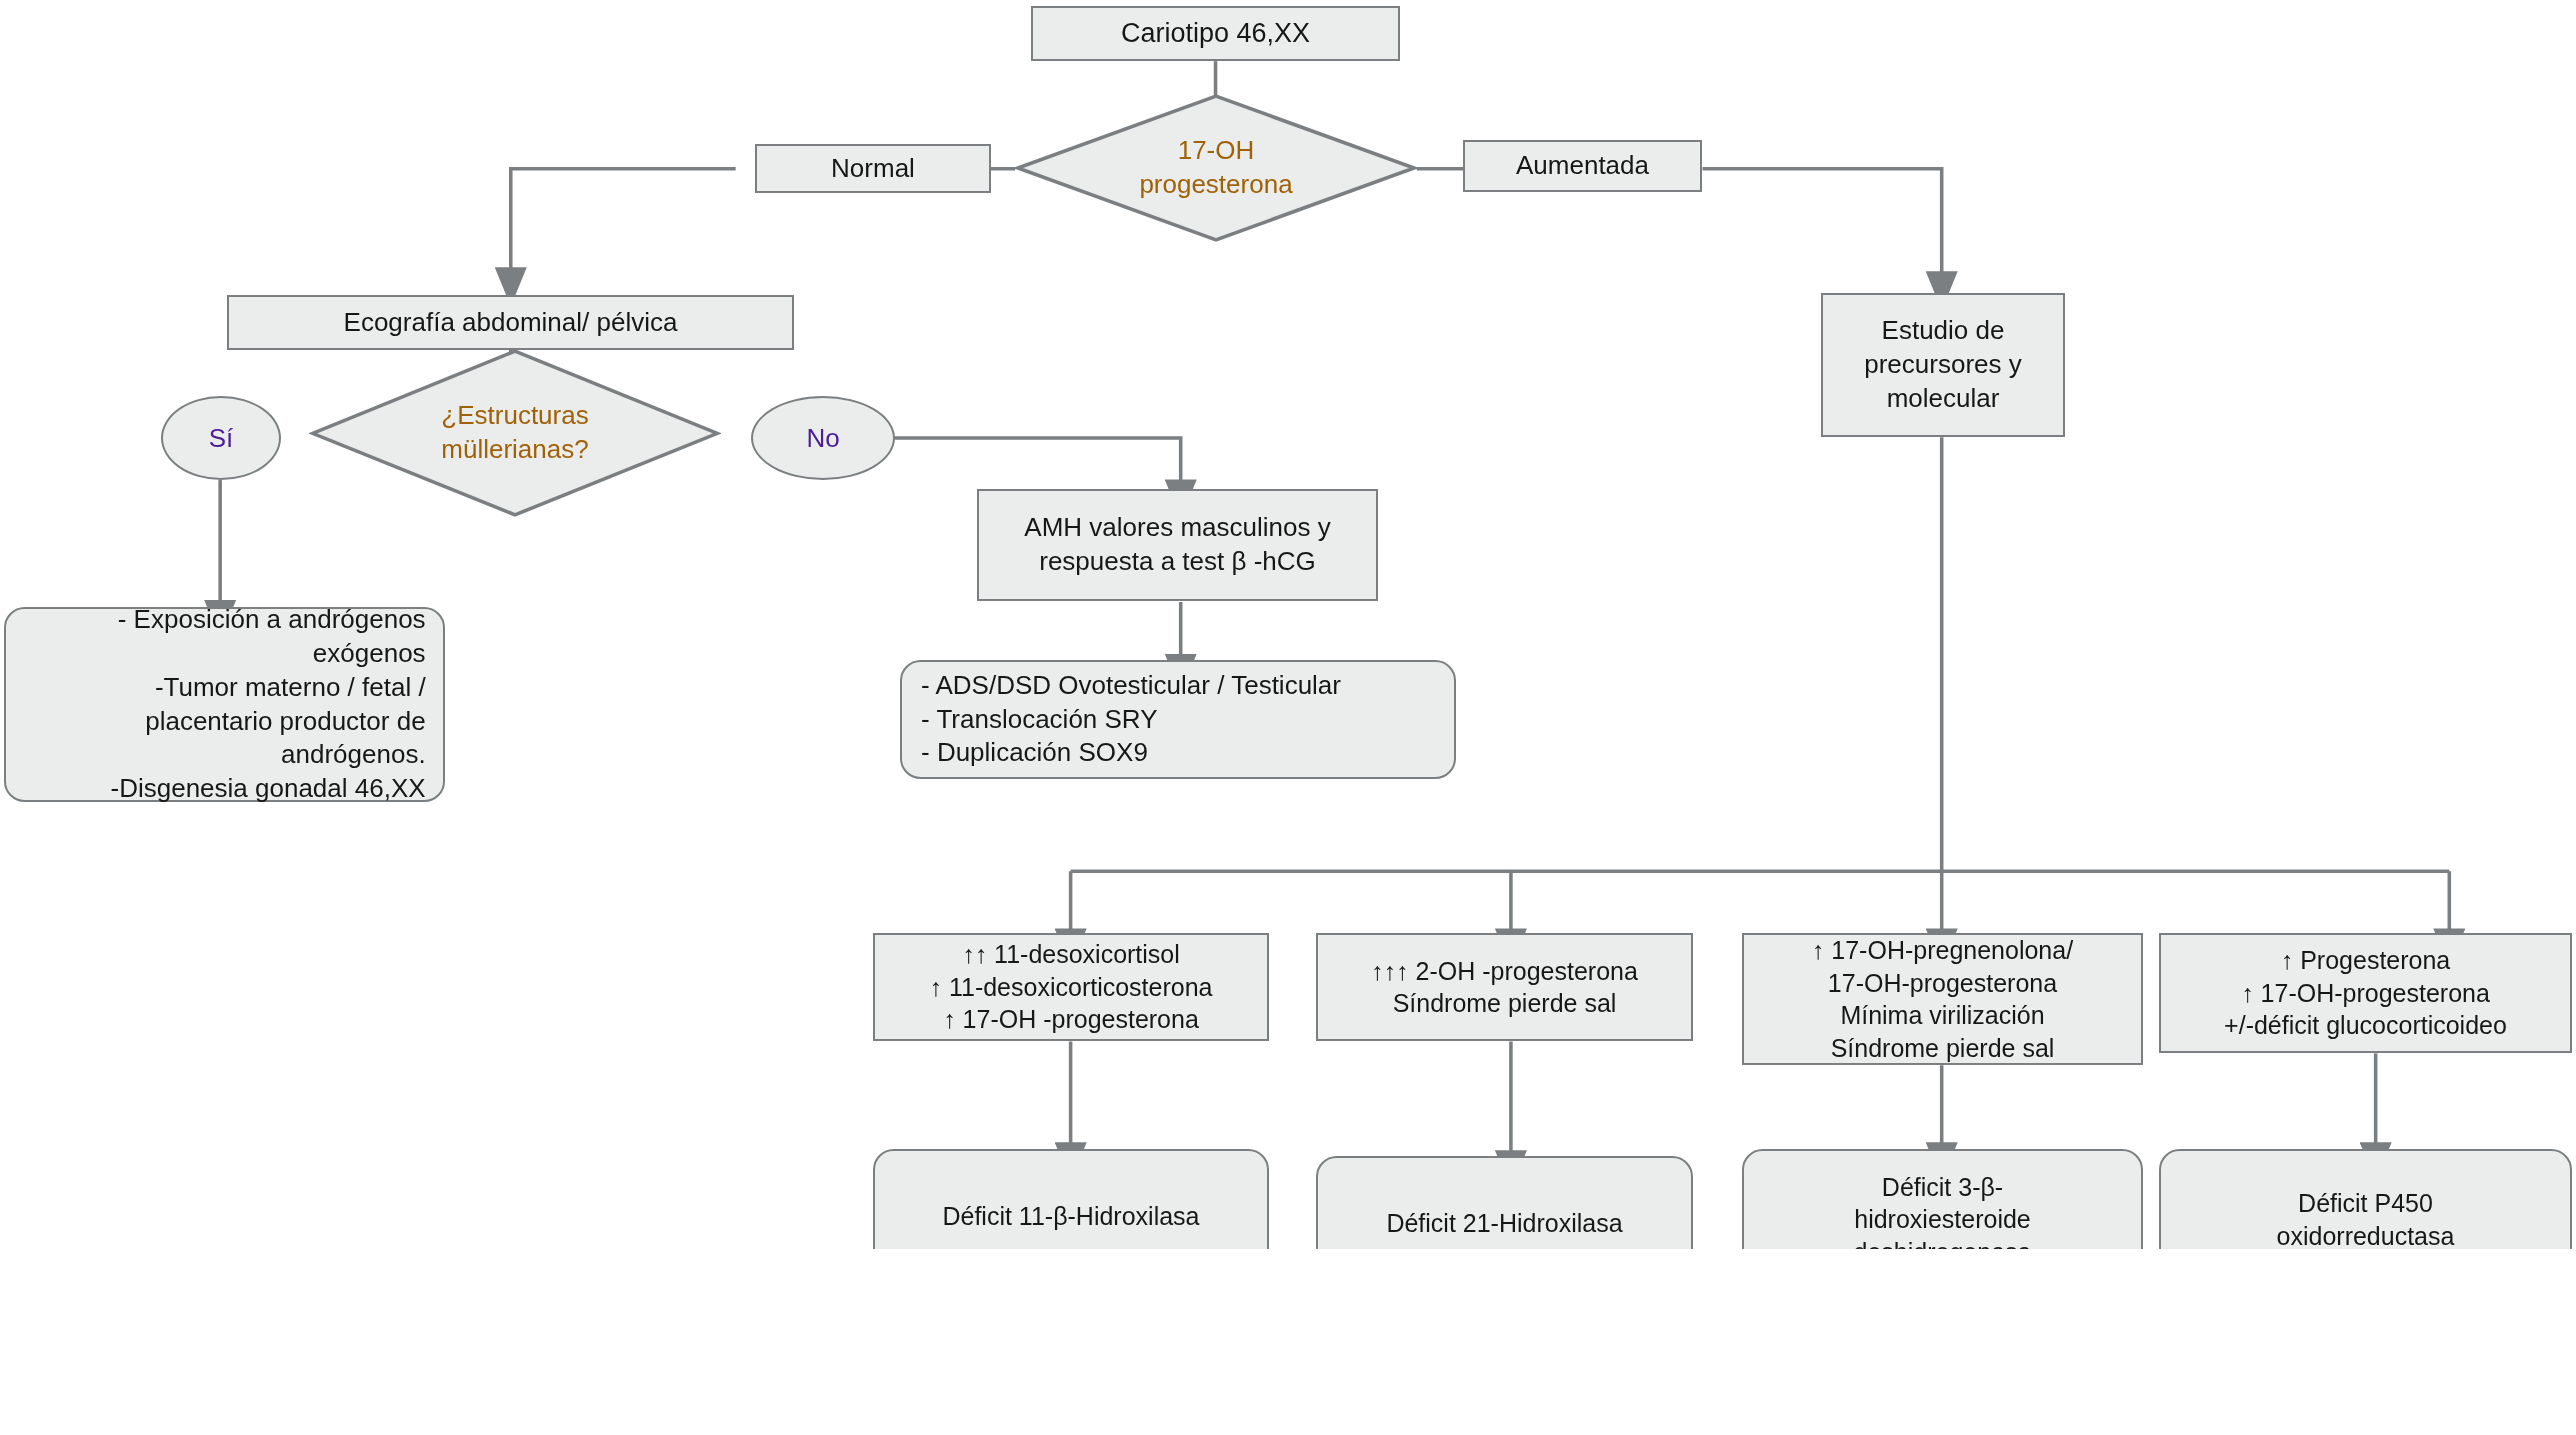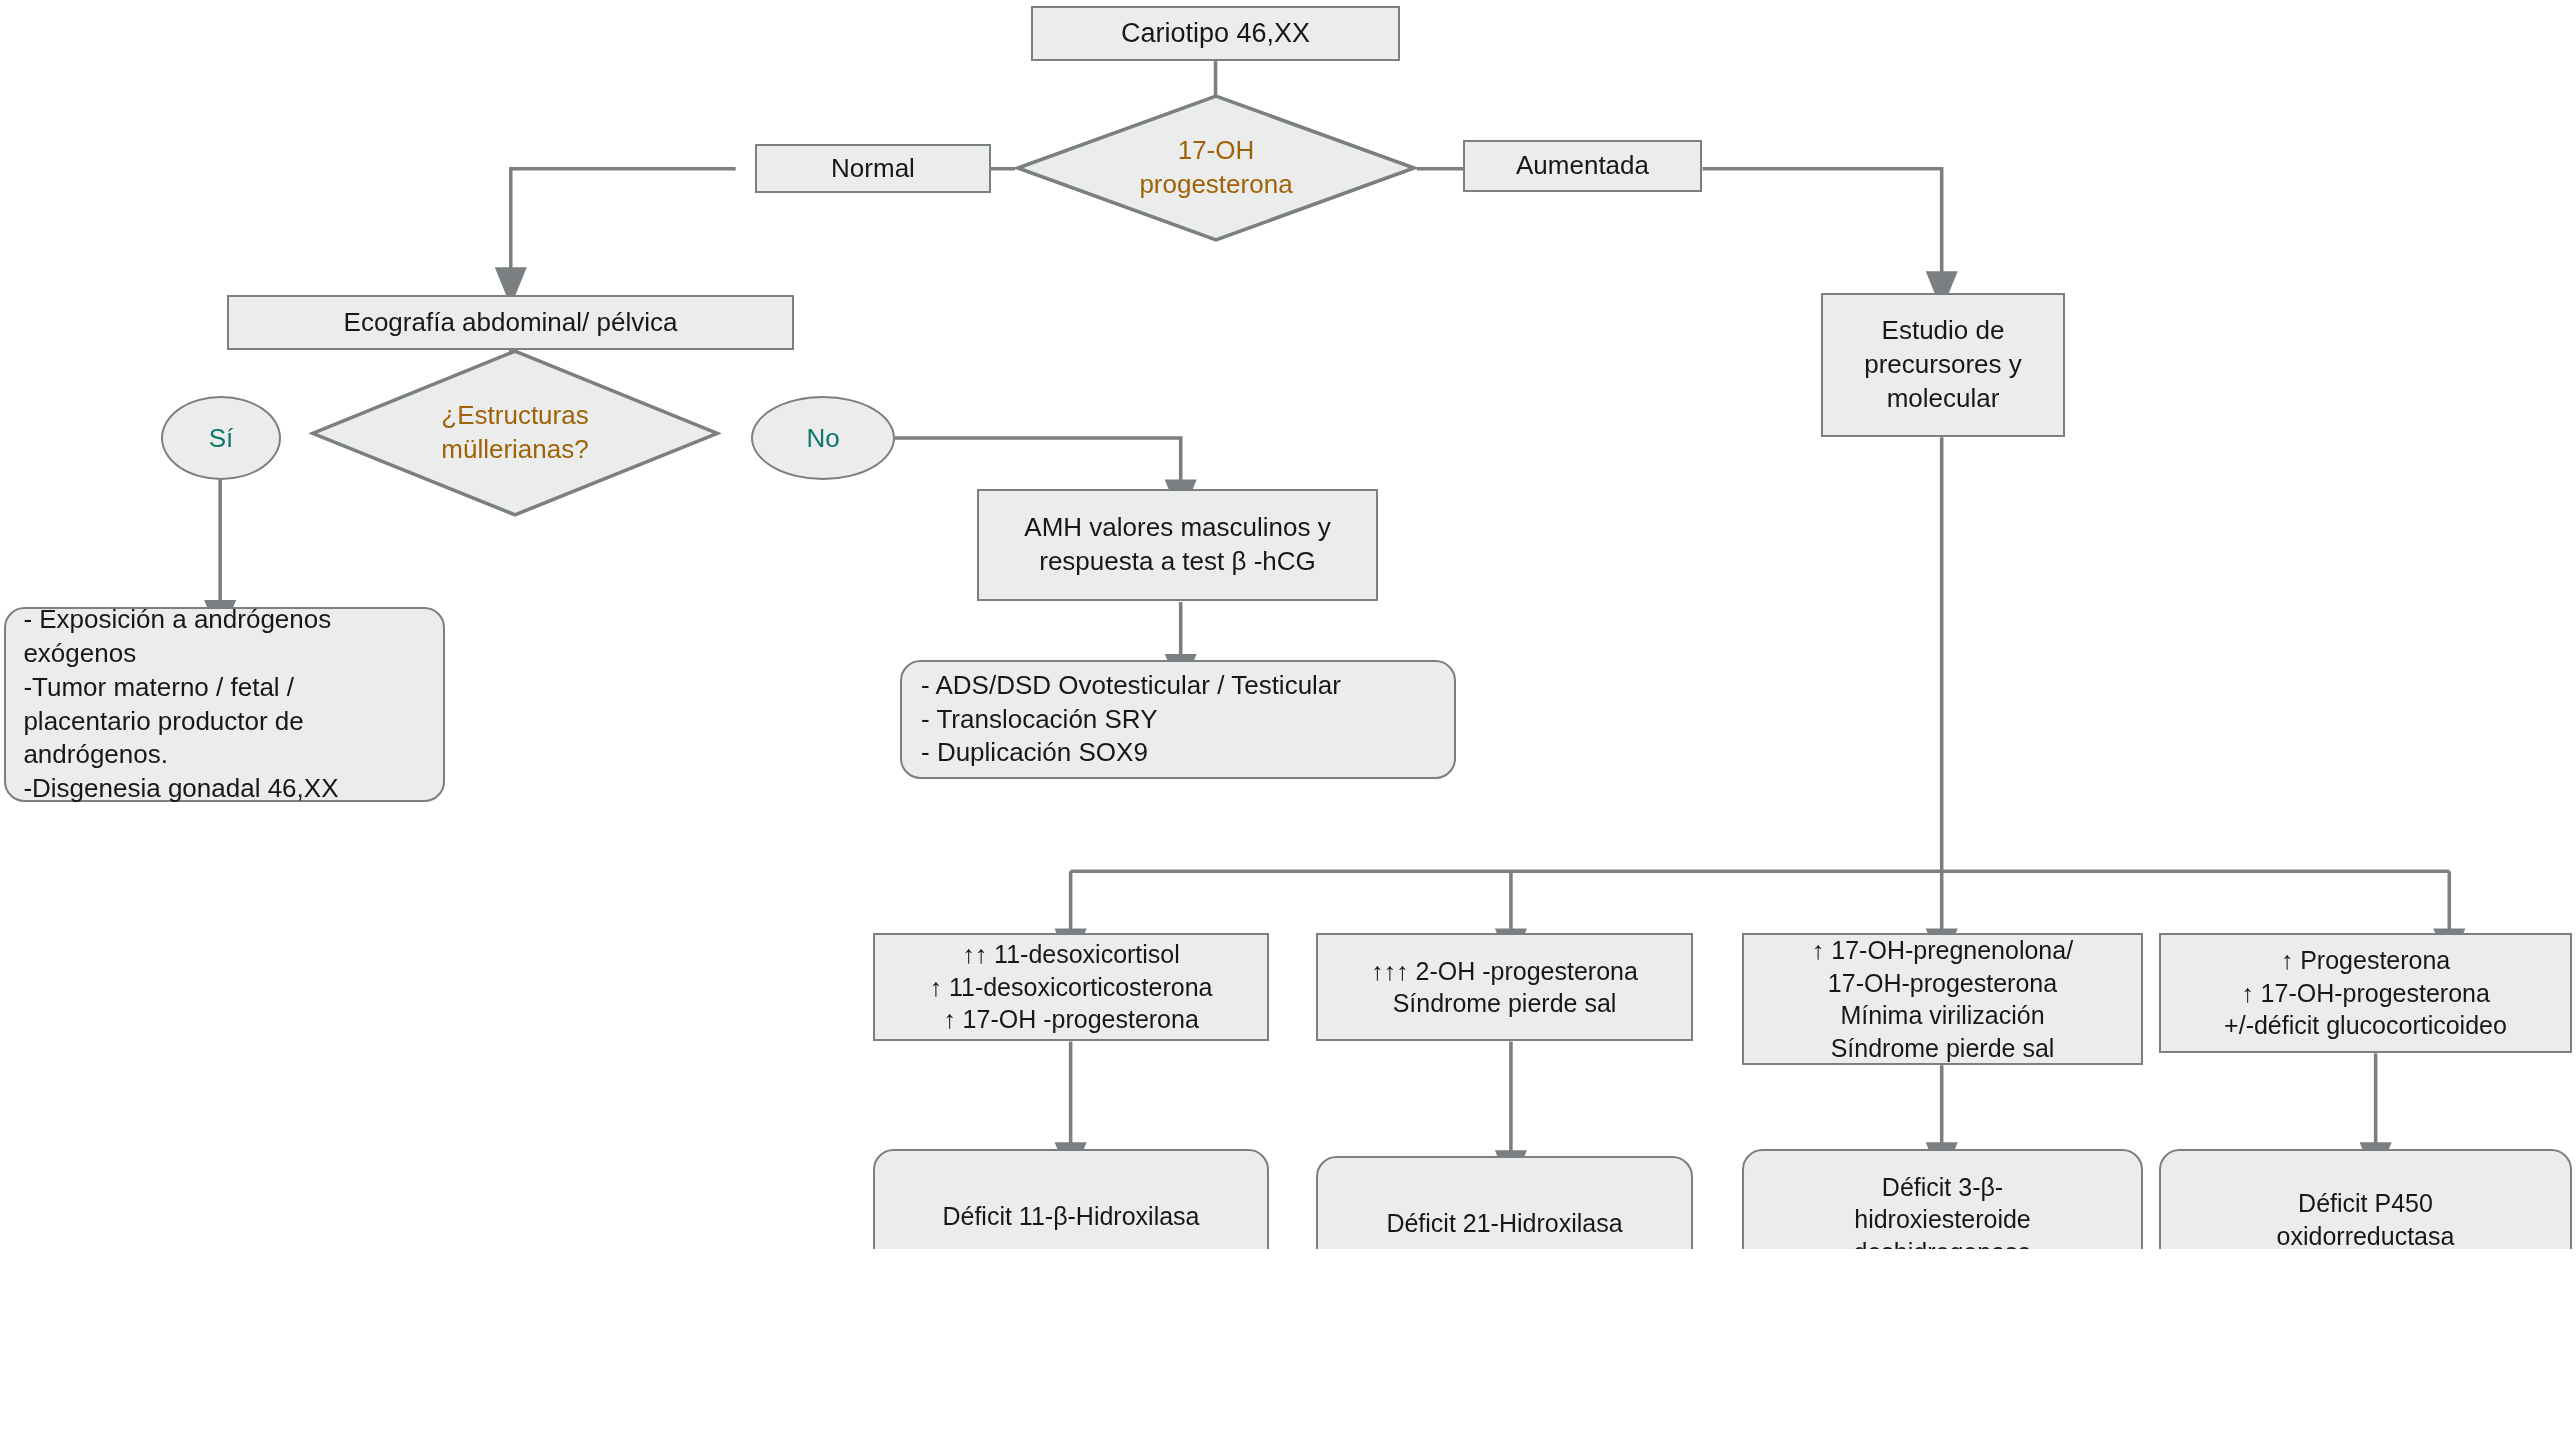--- a/index.html
+++ b/index.html
@@ -73,21 +73,21 @@
   .ellipse {
     position: absolute;
     box-sizing: border-box;
     background: #ebedec;
     border: 2.4px solid #7b7f81;
     border-radius: 50%;
     display: flex;
     align-items: center;
     justify-content: center;
     text-align: center;
-    color: #0f766e;
+    color: #4c1d95;
     z-index: 3;
   }
   .footnote {
     position: absolute;
     color: #b91c1c;
     white-space: pre-line;
   }
   .fs-30 { font-size: 24px; }
   .fs-32 { font-size: 25px; }
   .fs-33 { font-size: 26px; }
@@ -176,21 +176,21 @@
   </div>
 
   <div class="ellipse fs-33" style="left:161px; top:396px; width:120px; height:84px;">
     <span>Sí</span>
   </div>
 
   <div class="ellipse fs-33" style="left:751px; top:396px; width:144px; height:84px;">
     <span>No</span>
   </div>
 
-  <div class="node rounded left-align fs-33" style="left:4px; top:607px; width:441px; height:195px;">
+  <div class="node rounded left-align fs-33" style="left:4px; top:607px; width:441px; height:195px;text-align:right;">
     <span class="inner" style="padding:0 17.4px;">- Exposición a andrógenos
 exógenos
 -Tumor materno / fetal /
 placentario productor de
 andrógenos.
 -Disgenesia gonadal 46,XX</span>
   </div>
 
   <div class="node fs-33" style="left:977px; top:489px; width:401px; height:112px;">
     <span class="inner">AMH valores masculinos y

